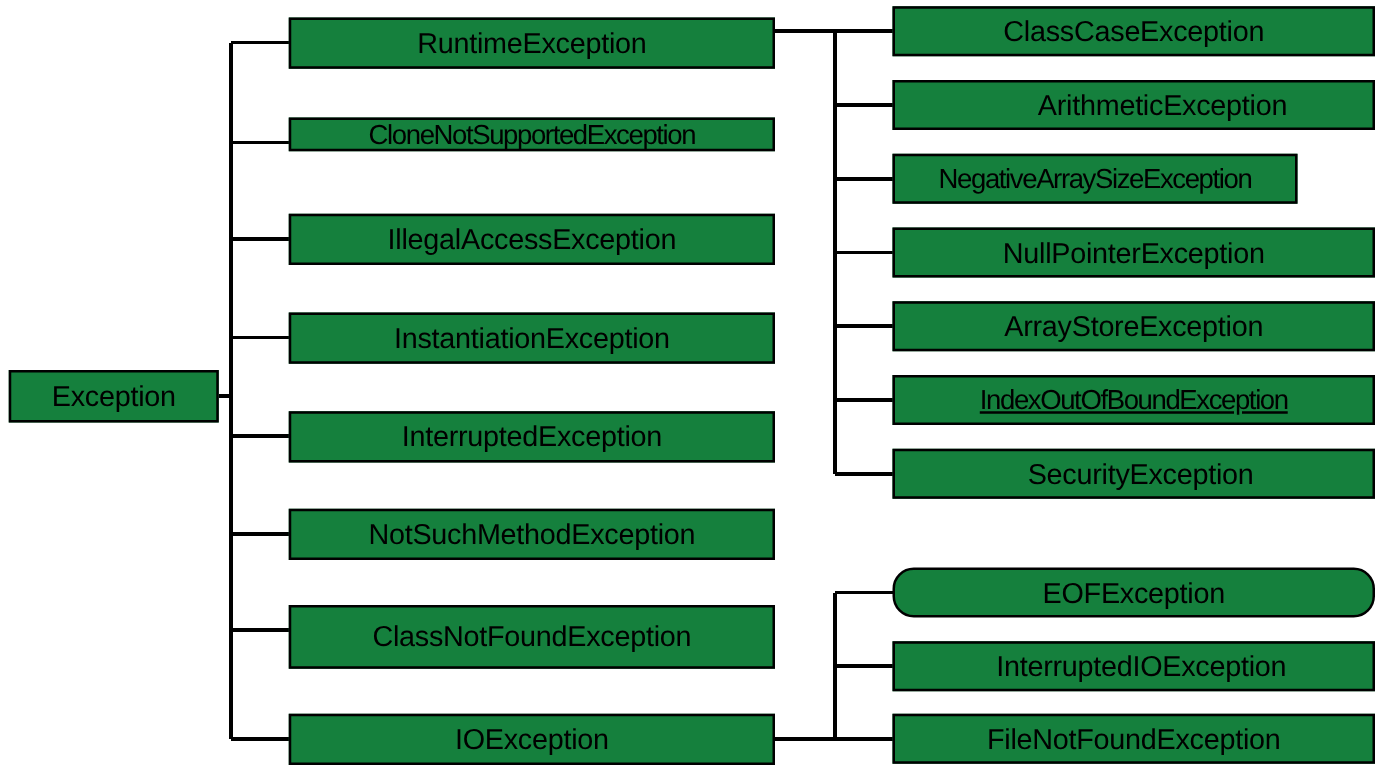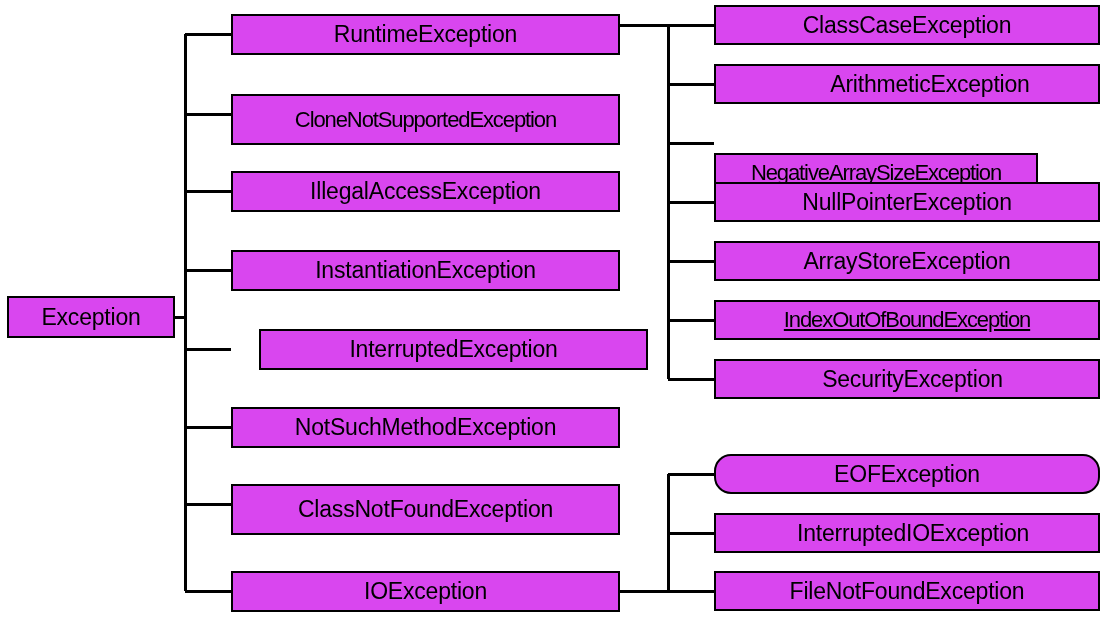--- a/index.html
+++ b/index.html
@@ -12,21 +12,21 @@
     width: 1115px;
     height: 624px;
     background: #ffffff;
     overflow: hidden;
     font-family: "Liberation Sans", sans-serif;
   }
   .node {
     position: absolute;
     box-sizing: border-box;
     border: 2px solid #000000;
-    background: #d946ef;
+    background: #15803d;
     display: flex;
     align-items: center;
     justify-content: center;
     color: #000000;
     font-family: "Liberation Sans", sans-serif;
     font-size: 23px;
     line-height: 1;
     letter-spacing: -0.2px;
     white-space: nowrap;
     z-index: 2;
@@ -83,39 +83,39 @@
       <line x1="668" y1="474" x2="714" y2="474"></line>
       <line x1="668" y1="533" x2="714" y2="533"></line>
       <line x1="668" y1="591" x2="714" y2="591"></line>
     </g>
   </svg>
 
   <div class="node root" style="left:7px; top:296px; width:168px; height:42px;">Exception</div>
 
   <div class="node" style="left:231px; top:14px; width:389px; height:41px;">RuntimeException</div>
 
-  <div class="node tight" style="left:231px; top:94px; width:389px; height:51px;">CloneNotSupportedException</div>
+  <div class="node tight" style="left:231px; top:94px; width:389px; height:27px;">CloneNotSupportedException</div>
 
   <div class="node" style="left:231px; top:171px; width:389px; height:41px;">IllegalAccessException</div>
 
   <div class="node" style="left:231px; top:250px; width:389px; height:41px;">InstantiationException</div>
 
-  <div class="node" style="left:231px; top:329px; width:389px; height:41px;margin-left:28px;">InterruptedException</div>
+  <div class="node" style="left:231px; top:329px; width:389px; height:41px;">InterruptedException</div>
 
   <div class="node" style="left:231px; top:407px; width:389px; height:41px;">NotSuchMethodException</div>
 
   <div class="node" style="left:231px; top:484px; width:389px; height:51px;">ClassNotFoundException</div>
 
   <div class="node" style="left:231px; top:571px; width:389px; height:41px;">IOException</div>
 
   <div class="node" style="left:714px; top:5px; width:386px; height:40px;">ClassCaseException</div>
 
   <div class="node" style="left:714px; top:64px; width:386px; height:40px;padding-left:46px;">ArithmeticException</div>
 
-  <div class="node tight" style="left:714px; top:123px; width:324px; height:40px;margin-top:30px;">NegativeArraySizeException</div>
+  <div class="node tight" style="left:714px; top:123px; width:324px; height:40px;">NegativeArraySizeException</div>
 
   <div class="node" style="left:714px; top:182px; width:386px; height:40px;">NullPointerException</div>
 
   <div class="node" style="left:714px; top:241px; width:386px; height:40px;">ArrayStoreException</div>
 
   <div class="node tight" style="left:714px; top:300px; width:386px; height:40px;text-decoration:underline;">IndexOutOfBoundException</div>
 
   <div class="node" style="left:714px; top:359px; width:386px; height:40px;padding-left:11px;">SecurityException</div>
 
   <div class="node" style="left:714px; top:454px; width:386px; height:40px;border-radius:17px;">EOFException</div>

